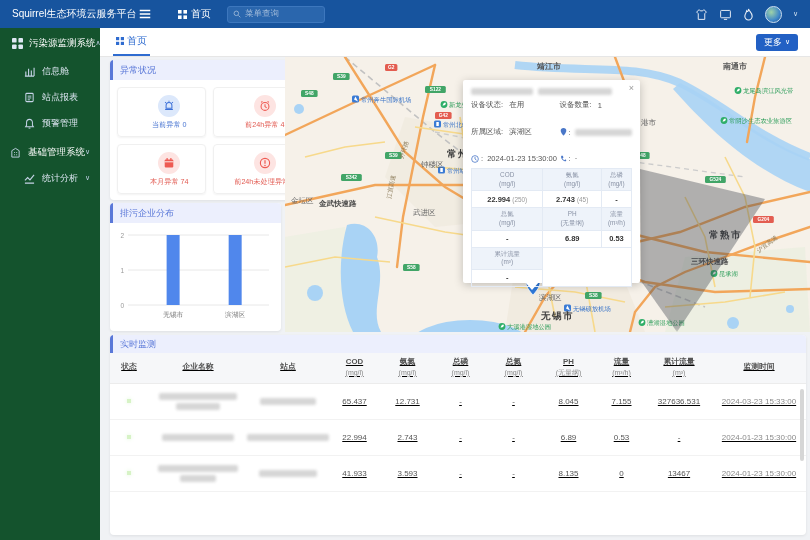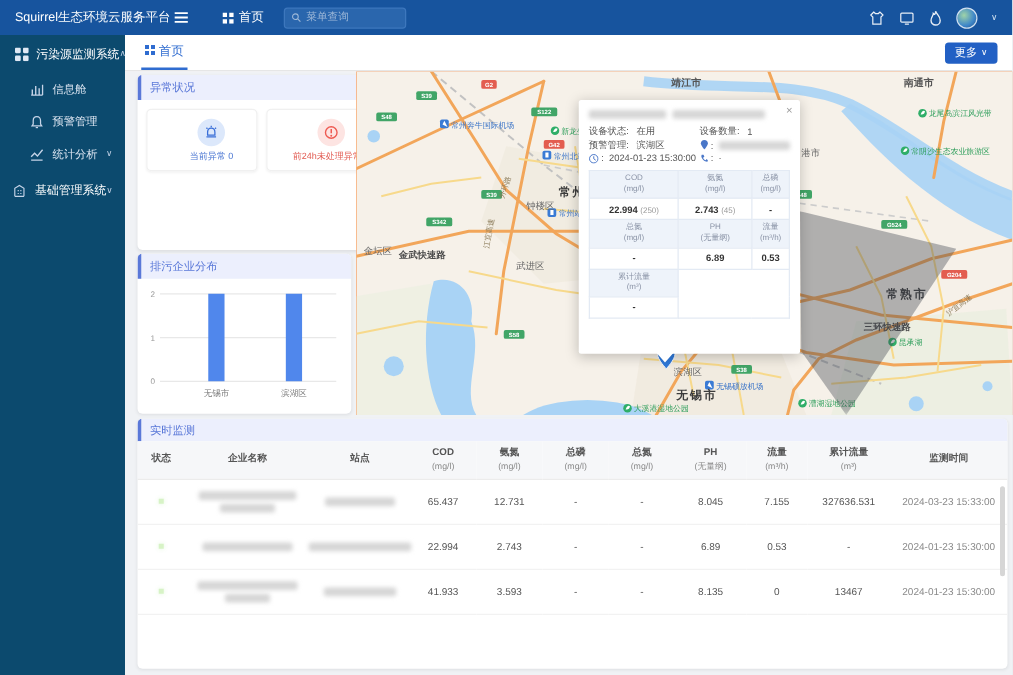--- a/index.html
+++ b/index.html
@@ -11,21 +11,21 @@
   .logo{width:132px;padding-left:12px;font-size:10px;white-space:nowrap;color:#fff;}
   .hamb{margin-left:6px;cursor:pointer;display:flex;align-items:center;}
   .crumb{display:flex;align-items:center;margin-left:26px;font-size:10px;gap:4px;}
   .srch{margin-left:16px;width:98px;height:17px;background:#2a66ad;border:1px solid #3d77bd;border-radius:3px;display:flex;align-items:center;padding:0 5px;gap:4px;color:#9db8d8;font-size:8.5px;}
   .hdr-right{margin-left:auto;display:flex;align-items:center;gap:11px;padding-right:12px;}
   .hico{display:flex;align-items:center;color:#e8eef6;}
   .avatar{width:17px;height:17px;border-radius:50%;background:radial-gradient(circle at 35% 35%,#9fd3a8,#3f87c9 60%,#1d4f86);border:1px solid #cfe0f0;}
   .hcaret{font-size:7px;color:#cfe0f0;}
 
   
-  .side{position:absolute;left:0;top:28px;width:100px;height:512px;background:#0c4a6e;color:#e5ecf6;z-index:25;}
+  .side{position:absolute;left:0;top:28px;width:100px;height:512px;background:#14532d;color:#e5ecf6;z-index:25;}
   .sb-group{display:flex;align-items:center;height:30px;padding:0 10px 0 12px;font-size:9.5px;color:#fff;cursor:pointer;}
   .sb-group .sb-lb{margin-left:6px;flex:1;white-space:nowrap;}
   .sb-item{display:flex;align-items:center;height:26px;padding-left:24px;font-size:9px;cursor:pointer;color:#dde6f2;}
   .sb-item.top{padding-left:10px;font-size:9.5px;color:#fff;margin-top:3px;}
   .sb-item .sb-lb{margin-left:7px;white-space:nowrap;}
   .sb-ico{display:flex;align-items:center;color:#c6d4e8;}
   .sb-caret{margin-left:auto;margin-right:10px;font-size:7px;color:#bfcfe4;}
 
   
   .tabbar{position:absolute;left:100px;top:28px;width:710px;height:29px;background:#fff;border-bottom:1px solid #e6e6e6;display:flex;align-items:center;z-index:20;}
@@ -49,33 +49,33 @@
   .chart-wrap{padding:2px 2px 0 2px;}
   svg text{font-family:"Liberation Sans",sans-serif;}
 
   
   .map{position:absolute;left:285px;top:57px;width:525px;height:275px;background:#f97316;overflow:hidden;}
   .wedge{position:absolute;left:0;top:0;width:525px;height:275px;background:rgba(62,68,78,.38);clip-path:polygon(355px 112px,480px 142px,392px 275px,356px 224px);filter:blur(3px);pointer-events:none;z-index:3;}
   .popup{position:absolute;left:178px;top:23px;width:177px;height:203px;background:#fff;border-radius:2px;box-shadow:0 2px 10px rgba(0,0,0,.22);z-index:5;padding:7px 8px 6px 8px;font-size:7.5px;color:#555;}
   .popup:after{content:"";position:absolute;left:62px;bottom:-7px;border-left:7px solid transparent;border-right:7px solid transparent;border-top:8px solid #fff;}
   .pp-close{position:absolute;right:6px;top:4px;color:#999;font-size:9px;cursor:pointer;line-height:1;}
   .pp-title{display:flex;gap:5px;margin-bottom:5px;margin-top:1px;}
-  .pp-info{display:grid;grid-template-columns:55% 45%;row-gap:1px;margin-bottom:5px;}
+  .pp-info{display:grid;grid-template-columns:55% 45%;row-gap:17px;margin-bottom:5px;}
   .pp-info .cell{display:flex;align-items:center;gap:2px;white-space:nowrap;}
   .redact{background:#d6d6d6;border-radius:2px;filter:blur(1.5px);height:7px;display:inline-block;}
   .pp-table{width:100%;border-collapse:collapse;margin-top:1px;}
   .pp-table td{border:1px solid #e3eaf4;text-align:center;}
   .pp-h{background:#eef3fa;color:#8a93a6;font-size:6.4px;line-height:1.35;padding:2px 0;}
   .pp-v{color:#333;font-weight:bold;font-size:7.5px;height:17px;}
   .pp-paren{color:#999;font-weight:normal;font-size:6.4px;}
   .pp-sp{background:#fff;}
   .ppico{color:#4a77c8;display:flex;align-items:center;}
 
   
-  .tbl{width:100%;border-collapse:collapse;table-layout:fixed;}
+  .tbl{width:100%;border-collapse:collapse;table-layout:fixed;text-decoration:underline;}
   .tbl th{background:#f6f7f9;color:#555;font-size:7.8px;font-weight:bold;height:30px;line-height:1.35;border-bottom:1px solid #ececec;}
   .tbl th .unit{color:#888;font-weight:normal;font-size:7px;}
   .tbl td{height:36px;text-align:center;font-size:8px;color:#555;border-bottom:1px solid #f2f2f2;}
   .tbl td.time{color:#8a8a8a;}
   .dot{width:9px;height:12px;border-radius:50%;background:#5bd13d;margin:0 auto;box-shadow:0 0 0 2px #d7f3c6, 0 0 4px 1px rgba(92,210,60,.7);}
   .rl{display:flex;flex-direction:column;align-items:center;gap:3px;}
   .scrollbar{position:absolute;right:2px;top:54px;width:4px;height:72px;background:#d6d6d6;border-radius:2px;}
 </style>
 </head>
 <body>
@@ -149,42 +149,51 @@
           <span class="sb-ico">
             <svg width="11" height="11" viewBox="0 0 12 12">
               <path d="M1 11h10M2 11V6M5 11V3M8 11V5M11 11V2" stroke="currentColor" stroke-width="1.2" fill="none"></path>
             </svg>
           </span>
           <span class="sb-lb">信息舱</span>
         </div>
         <div class="sb-item">
           <span class="sb-ico">
             <svg width="11" height="11" viewBox="0 0 12 12">
+              <rect x="2" y="1.5" width="8" height="9" rx="1" fill="none" stroke="currentColor" stroke-width="1.1"></rect>
+              <path d="M4 4.5h4M4 6.5h4M4 8.5h2.5" stroke="currentColor" stroke-width="1"></path>
+            </svg>
+          </span>
+          <span class="sb-lb">站点报表</span>
+        </div>
+        <div class="sb-item">
+          <span class="sb-ico">
+            <svg width="11" height="11" viewBox="0 0 12 12">
               <path d="M6 1.5 C3.8 1.5 2.8 3 2.8 5 L2.8 8 L1.8 9.5 L10.2 9.5 L9.2 8 L9.2 5 C9.2 3 8.2 1.5 6 1.5 Z" fill="none" stroke="currentColor" stroke-width="1.1"></path>
               <path d="M5 11h2" stroke="currentColor" stroke-width="1.1"></path>
             </svg>
           </span>
           <span class="sb-lb">预警管理</span>
+        </div>
+        <div class="sb-item top">
+          <span class="sb-ico">
+            <svg width="11" height="11" viewBox="0 0 12 12">
+              <path d="M2 11V4l4-2.5L10 4v7M2 11h8M4.5 6h1M4.5 8.5h1M6.8 6h1M6.8 8.5h1" fill="none" stroke="currentColor" stroke-width="1"></path>
+            </svg>
+          </span>
+          <span class="sb-lb">基础管理系统</span>
+          <span class="sb-caret">∨</span>
         </div>
         <div class="sb-item">
           <span class="sb-ico">
             <svg width="11" height="11" viewBox="0 0 12 12">
               <path d="M1 11h10M1 8 L4 5 L6.5 7.5 L11 2" fill="none" stroke="currentColor" stroke-width="1.2"></path>
             </svg>
           </span>
           <span class="sb-lb">统计分析</span>
-          <span class="sb-caret">∨</span>
-        </div>
-        <div class="sb-item top">
-          <span class="sb-ico">
-            <svg width="11" height="11" viewBox="0 0 12 12">
-              <path d="M2 11V4l4-2.5L10 4v7M2 11h8M4.5 6h1M4.5 8.5h1M6.8 6h1M6.8 8.5h1" fill="none" stroke="currentColor" stroke-width="1"></path>
-            </svg>
-          </span>
-          <span class="sb-lb">基础管理系统</span>
           <span class="sb-caret">∨</span>
         </div>
       </div>
   </div>
 
   <div class="tabbar">
     <div class="tab">
       <span><svg width="8" height="8" viewBox="0 0 10 10">
             <rect x="0" y="0" width="4" height="4" fill="#2f6cd0"></rect>
             <rect x="6" y="0" width="4" height="4" fill="#2f6cd0"></rect>
@@ -203,20 +212,39 @@
     <div class="card-h">异常状况</div>
     <div class="ab-grid">
         <div class="ab-card">
           <span class="ab-ic blue">
             <svg width="12" height="12" viewBox="0 0 14 14">
               <path d="M7 3 C4.8 3 3.6 4.6 3.6 6.8 L3.6 9.5 L10.4 9.5 L10.4 6.8 C10.4 4.6 9.2 3 7 3 Z" fill="none" stroke="currentColor" stroke-width="1.2"></path>
               <path d="M2.5 11h9M7 .8v1.3M2.5 2.5l1 1M11.5 2.5l-1 1" stroke="currentColor" stroke-width="1.2"></path>
             </svg>
           </span>
           <span class="ab-lb blue">当前异常 0</span>
+        </div>
+        <div class="ab-card">
+          <span class="ab-ic red">
+            <svg width="12" height="12" viewBox="0 0 14 14">
+              <circle cx="7" cy="7.5" r="4.6" fill="none" stroke="currentColor" stroke-width="1.2"></circle>
+              <path d="M7 5v2.7l1.9 1.3M2.5 2.8 L4 1.5M11.5 2.8 L10 1.5" fill="none" stroke="currentColor" stroke-width="1.2"></path>
+            </svg>
+          </span>
+          <span class="ab-lb red">前24h异常 4</span>
+        </div>
+        <div class="ab-card">
+          <span class="ab-ic red">
+            <svg width="12" height="12" viewBox="0 0 14 14">
+              <rect x="2" y="2.8" width="10" height="9.5" rx="1.2" fill="currentColor"></rect>
+              <path d="M2 5.6h10" stroke="#fff" stroke-width="1"></path>
+              <path d="M4.8 1.2v2.6M9.2 1.2v2.6" stroke="currentColor" stroke-width="1.4"></path>
+            </svg>
+          </span>
+          <span class="ab-lb red">本月异常 74</span>
         </div>
         <div class="ab-card">
           <span class="ab-ic red">
             <svg width="12" height="12" viewBox="0 0 14 14">
               <circle cx="7" cy="7" r="5.4" fill="none" stroke="currentColor" stroke-width="1.3"></circle>
               <path d="M7 3.8v4" stroke="currentColor" stroke-width="1.4"></path>
               <circle cx="7" cy="10" r=".9" fill="currentColor"></circle>
             </svg>
           </span>
           <span class="ab-lb red">前24h未处理异常 4</span>
@@ -377,21 +405,21 @@
     
     <div class="popup">
       <span class="pp-close">×</span>
       <div class="pp-title">
         <span class="redact" style="width:62px;"></span>
           <span class="redact" style="width:74px;"></span>
       </div>
       <div class="pp-info">
         <span class="cell"><span>设备状态:</span>&nbsp;<span>在用</span></span>
         <span class="cell"><span>设备数量:</span>&nbsp;<span>1</span></span>
-        <span class="cell"><span>预警管理:</span>&nbsp;<span>滨湖区</span></span>
+        <span class="cell"><span>所属区域:</span>&nbsp;<span>滨湖区</span></span>
         <span class="cell"><span class="ppico">
               <svg width="7" height="8" viewBox="0 0 8 10">
                 <path d="M4,0 C1.8,0 .5,1.5 .5,3.3 C.5,5.8 4,9.5 4,9.5 C4,9.5 7.5,5.8 7.5,3.3 C7.5,1.5 6.2,0 4,0 Z" fill="#4a77c8"></path>
               </svg>
             </span> :&nbsp;<span class="redact" style="width:78px;"></span></span>
         <span class="cell"><span class="ppico">
               <svg width="8" height="8" viewBox="0 0 10 10">
                 <circle cx="5" cy="5" r="4.2" fill="none" stroke="#4a77c8" stroke-width="1"></circle>
                 <path d="M5 2.5 V5 L7 6.5" fill="none" stroke="#4a77c8" stroke-width="1"></path>
               </svg>

